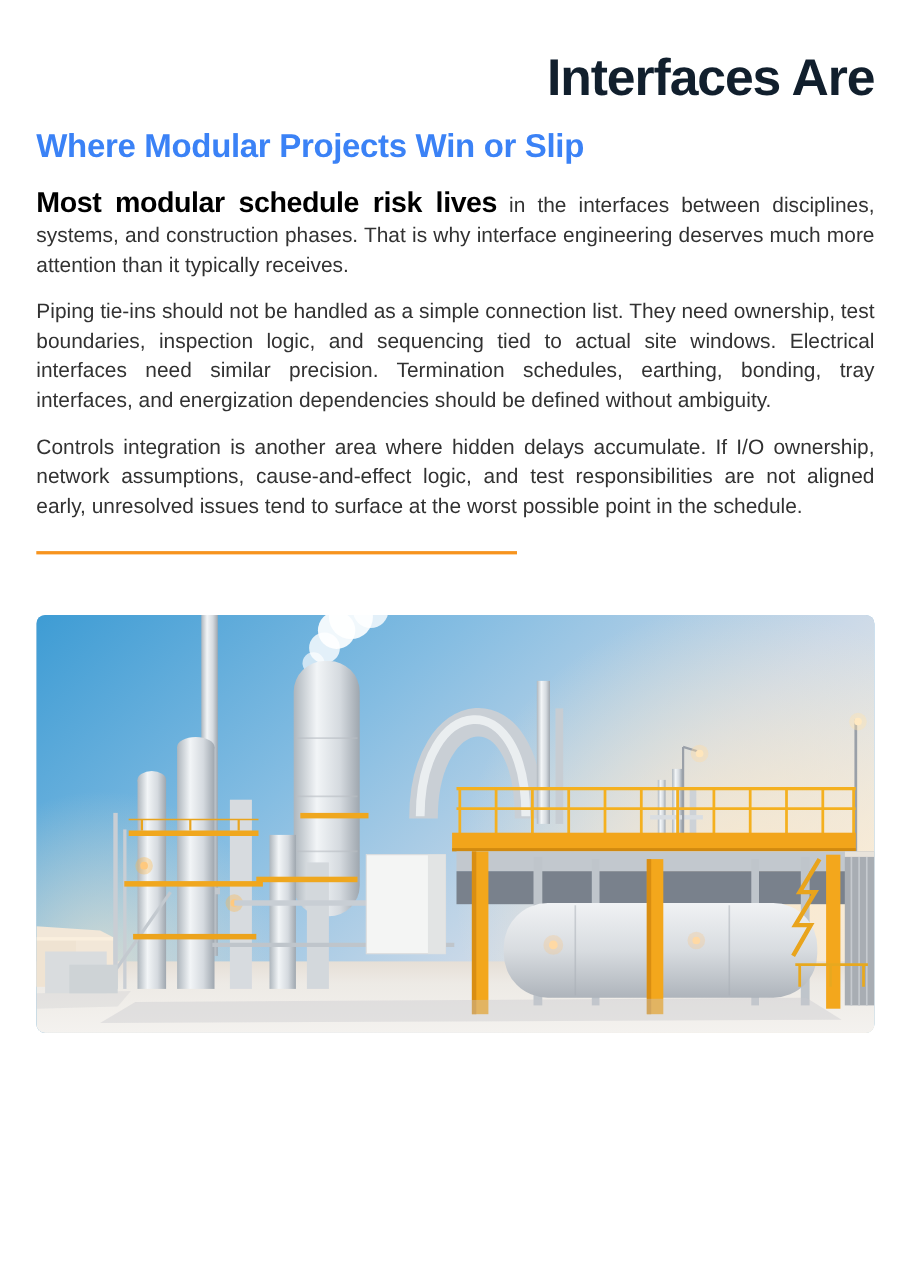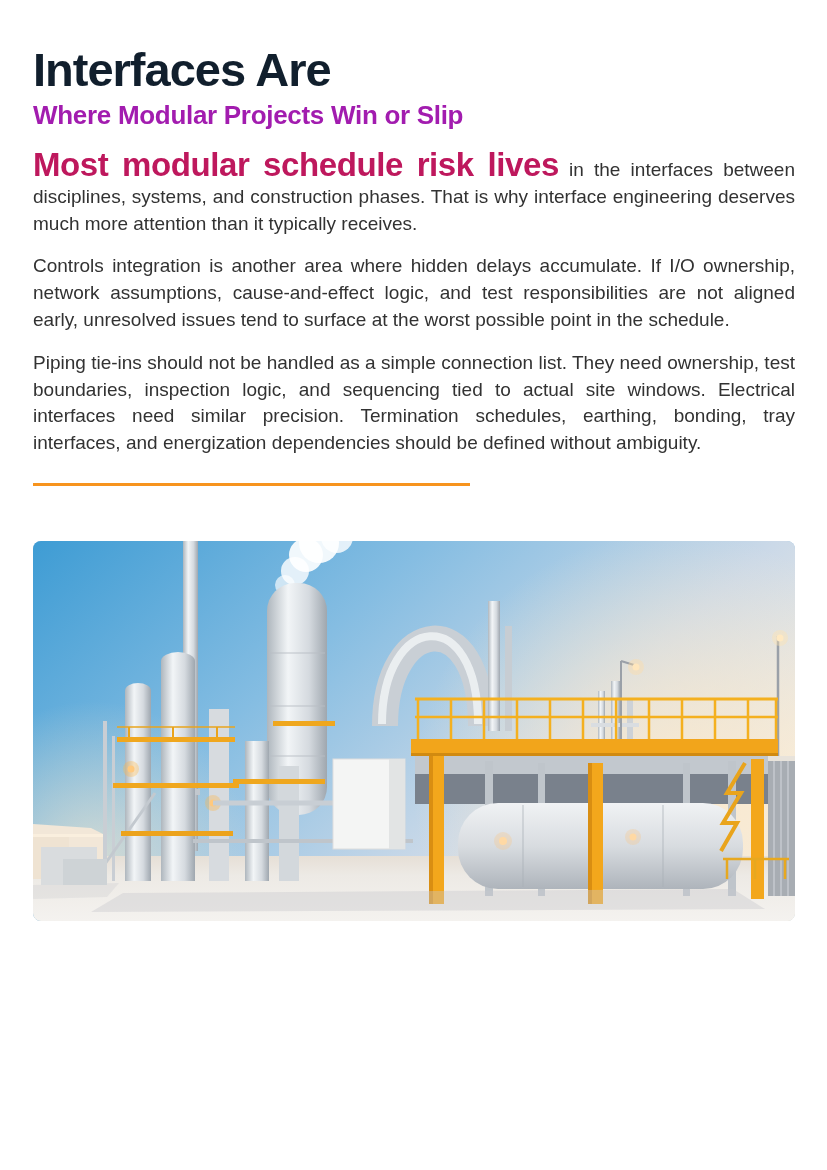--- a/index.html
+++ b/index.html
@@ -5,35 +5,35 @@
   html,body{margin:0;padding:0;}
   body{
     width:827px;height:1170px;background:#ffffff;
     font-family:"Liberation Sans","DejaVu Sans",sans-serif;
     color:#323232;overflow:hidden;
   }
   .page{width:827px;height:1170px;box-sizing:border-box;padding:44px 32px 0 33px;}
   
   h1{
     margin:0;font-size:47px;line-height:52px;font-weight:bold;
-    color:#111F2D;letter-spacing:-1px;
+    color:#111F2D;letter-spacing:-1px;text-align:right;
   }
   h2{
-    margin:1px 0 0 0;font-size:26px;line-height:36px;font-weight:bold;
-    color:#a21caf;letter-spacing:-0.3px;
+    margin:20px 0 0 0;font-size:30px;line-height:36px;font-weight:bold;
+    color:#3b82f6;letter-spacing:-0.3px;
   }
   
   main{display:block;}
   p{
     margin:16px 0 0 0;font-size:19px;line-height:26.8px;
     text-align:justify;color:#323232;
   }
   p.lead{margin-top:19px;}
   .lead-in{
-    font-weight:bold;font-size:33px;color:#be185d;letter-spacing:-0.4px;
+    font-weight:bold;font-size:26px;color:#000000;letter-spacing:-0.4px;
   }
   hr.divider{
     border:none;height:3px;width:437px;background:#F7941E;
     margin:26px 0 0 0;
   }
   
   figure.photo{
     margin:55px 0 0 0;width:762px;height:380px;border-radius:8px;
     overflow:hidden;background:#9cc4e0;
   }
@@ -45,22 +45,22 @@
 <div class="page">
 
   <header>
     <h1>Interfaces Are</h1>
     <h2>Where Modular Projects Win or Slip</h2>
   </header>
 
   <main>
     <p class="lead"><strong class="lead-in">Most modular schedule risk lives</strong><span> in the interfaces between disciplines, systems, and construction phases. That is why interface engineering deserves much more attention than it typically receives.</span></p>
 
+    <p>Piping tie-ins should not be handled as a simple connection list. They need ownership, test boundaries, inspection logic, and sequencing tied to actual site windows. Electrical interfaces need similar precision. Termination schedules, earthing, bonding, tray interfaces, and energization dependencies should be defined without ambiguity.</p>
     <p>Controls integration is another area where hidden delays accumulate. If I/O ownership, network assumptions, cause-and-effect logic, and test responsibilities are not aligned early, unresolved issues tend to surface at the worst possible point in the schedule.</p>
-    <p>Piping tie-ins should not be handled as a simple connection list. They need ownership, test boundaries, inspection logic, and sequencing tied to actual site windows. Electrical interfaces need similar precision. Termination schedules, earthing, bonding, tray interfaces, and energization dependencies should be defined without ambiguity.</p>
 
     <hr class="divider">
 
     <figure class="photo" role="img" aria-label="Modular petrochemical plant with silver distillation columns, dense piping, yellow access platforms and guardrails under a clear blue sky turning warm at the horizon">
       <svg viewBox="0 0 762 380" xmlns="http://www.w3.org/2000/svg">
         <defs>
           <linearGradient id="sky" x1="0" y1="0" x2="1" y2="0.55">
             <stop offset="0" stop-color="#3E9CD4"></stop>
             <stop offset="0.4" stop-color="#85BDE2"></stop>
             <stop offset="0.75" stop-color="#CBD9E8"></stop>

